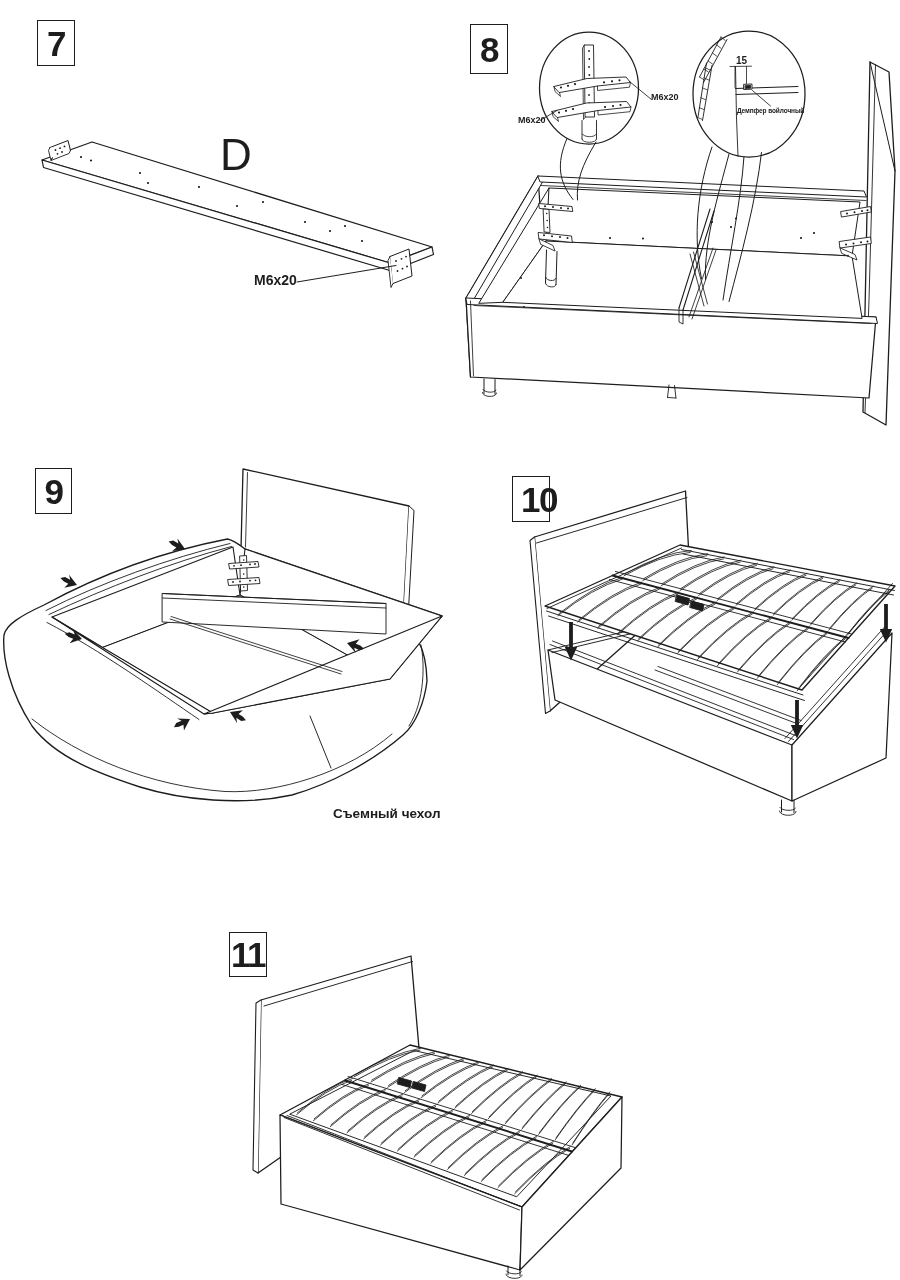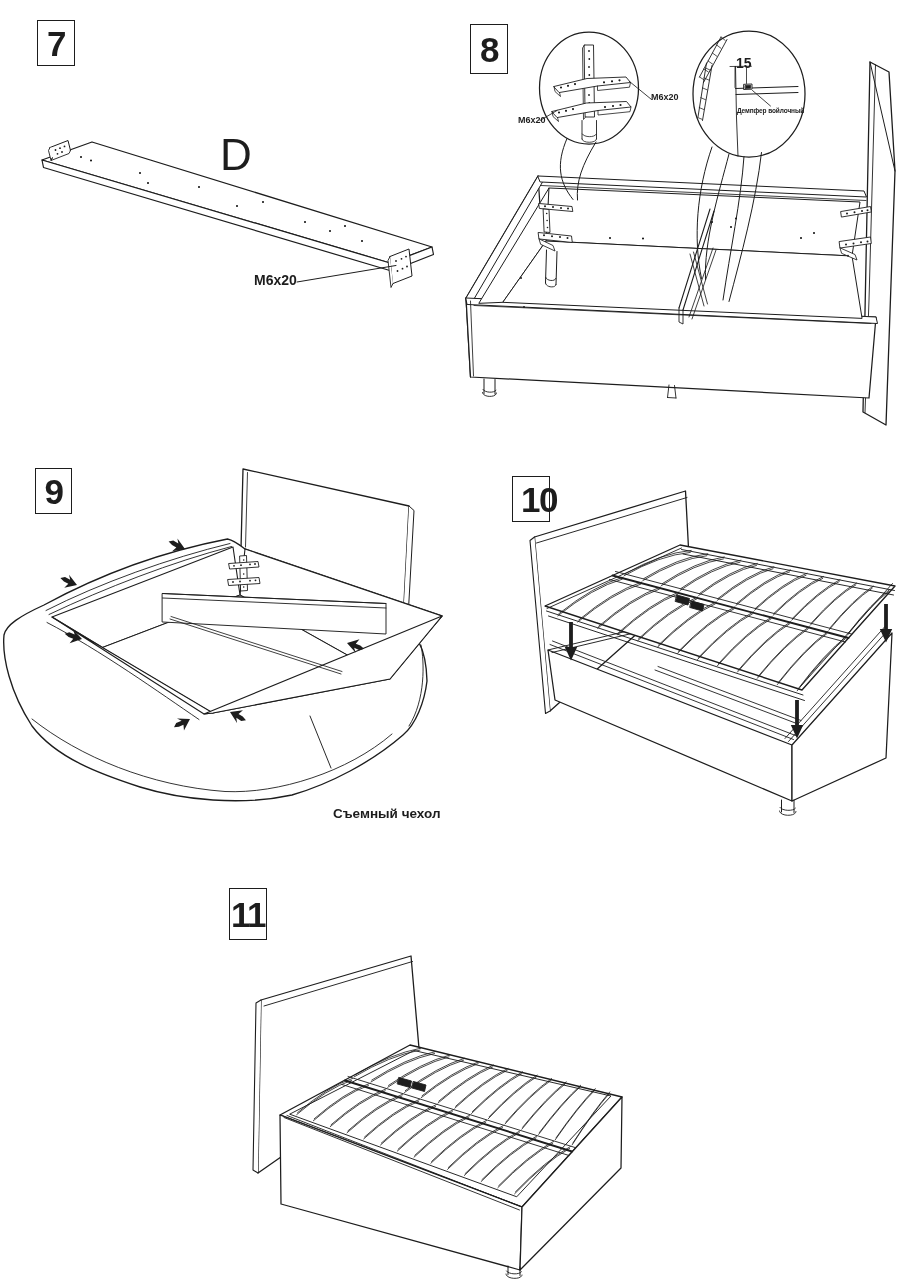--- a/index.html
+++ b/index.html
@@ -14,21 +14,21 @@
     position:absolute; box-sizing:border-box;
     border: 1.7px solid #1d1d1d; background:#fff;
     display:flex; align-items:center; justify-content:center;
     font-size: 35px; font-weight: bold; line-height: 1;
     letter-spacing: -1.5px;
   }
   .lbl { position:absolute; white-space:nowrap; font-weight:bold; }
   .lbl-d     { font-size:44px; font-weight:normal; }
   .lbl-m6-big{ font-size:14px; }
   .lbl-m6    { font-size:9px; }
-  .lbl-dim   { font-size:14px; }
+  .lbl-dim   { font-size:10px; }
   .lbl-damp  { font-size:6.5px; letter-spacing:-0.1px; }
   .lbl-cover { font-size:13.5px; }
 </style>
 </head>
 <body>
 
 <div class="sheet">
 
   <svg class="art" width="900" height="1280" viewBox="0 0 900 1280" stroke-linejoin="round" stroke-linecap="round">
     <g>
@@ -259,21 +259,21 @@
     </div>
   <div class="stepnum" style="left:470px;top:24px;width:38px;height:50px;">
       <span>8</span>
     </div>
   <div class="stepnum" style="left:35px;top:468px;width:37px;height:46px;">
       <span>9</span>
     </div>
   <div class="stepnum" style="left:512px;top:476px;width:38px;height:46px;padding-left:16px;">
       <span>10</span>
     </div>
-  <div class="stepnum" style="left:229px;top:888px;width:38px;height:52px;">
+  <div class="stepnum" style="left:229px;top:932px;width:38px;height:45px;">
       <span>11</span>
     </div>
 
   <div class="lbl lbl-d" style="left:220px;top:130px;">D</div>
   <div class="lbl lbl-m6-big" style="left:254px;top:272px;">M6x20</div>
   <div class="lbl lbl-m6" style="left:518px;top:115px;">M6x20</div>
   <div class="lbl lbl-m6" style="left:651px;top:92px;">M6x20</div>
   <div class="lbl lbl-dim" style="left:736px;top:55px;">15</div>
   <div class="lbl lbl-damp" style="left:737px;top:107px;">Демпфер войлочный</div>
   <div class="lbl lbl-cover" style="left:333px;top:766px;margin-top:40px;">Съемный чехол</div>

